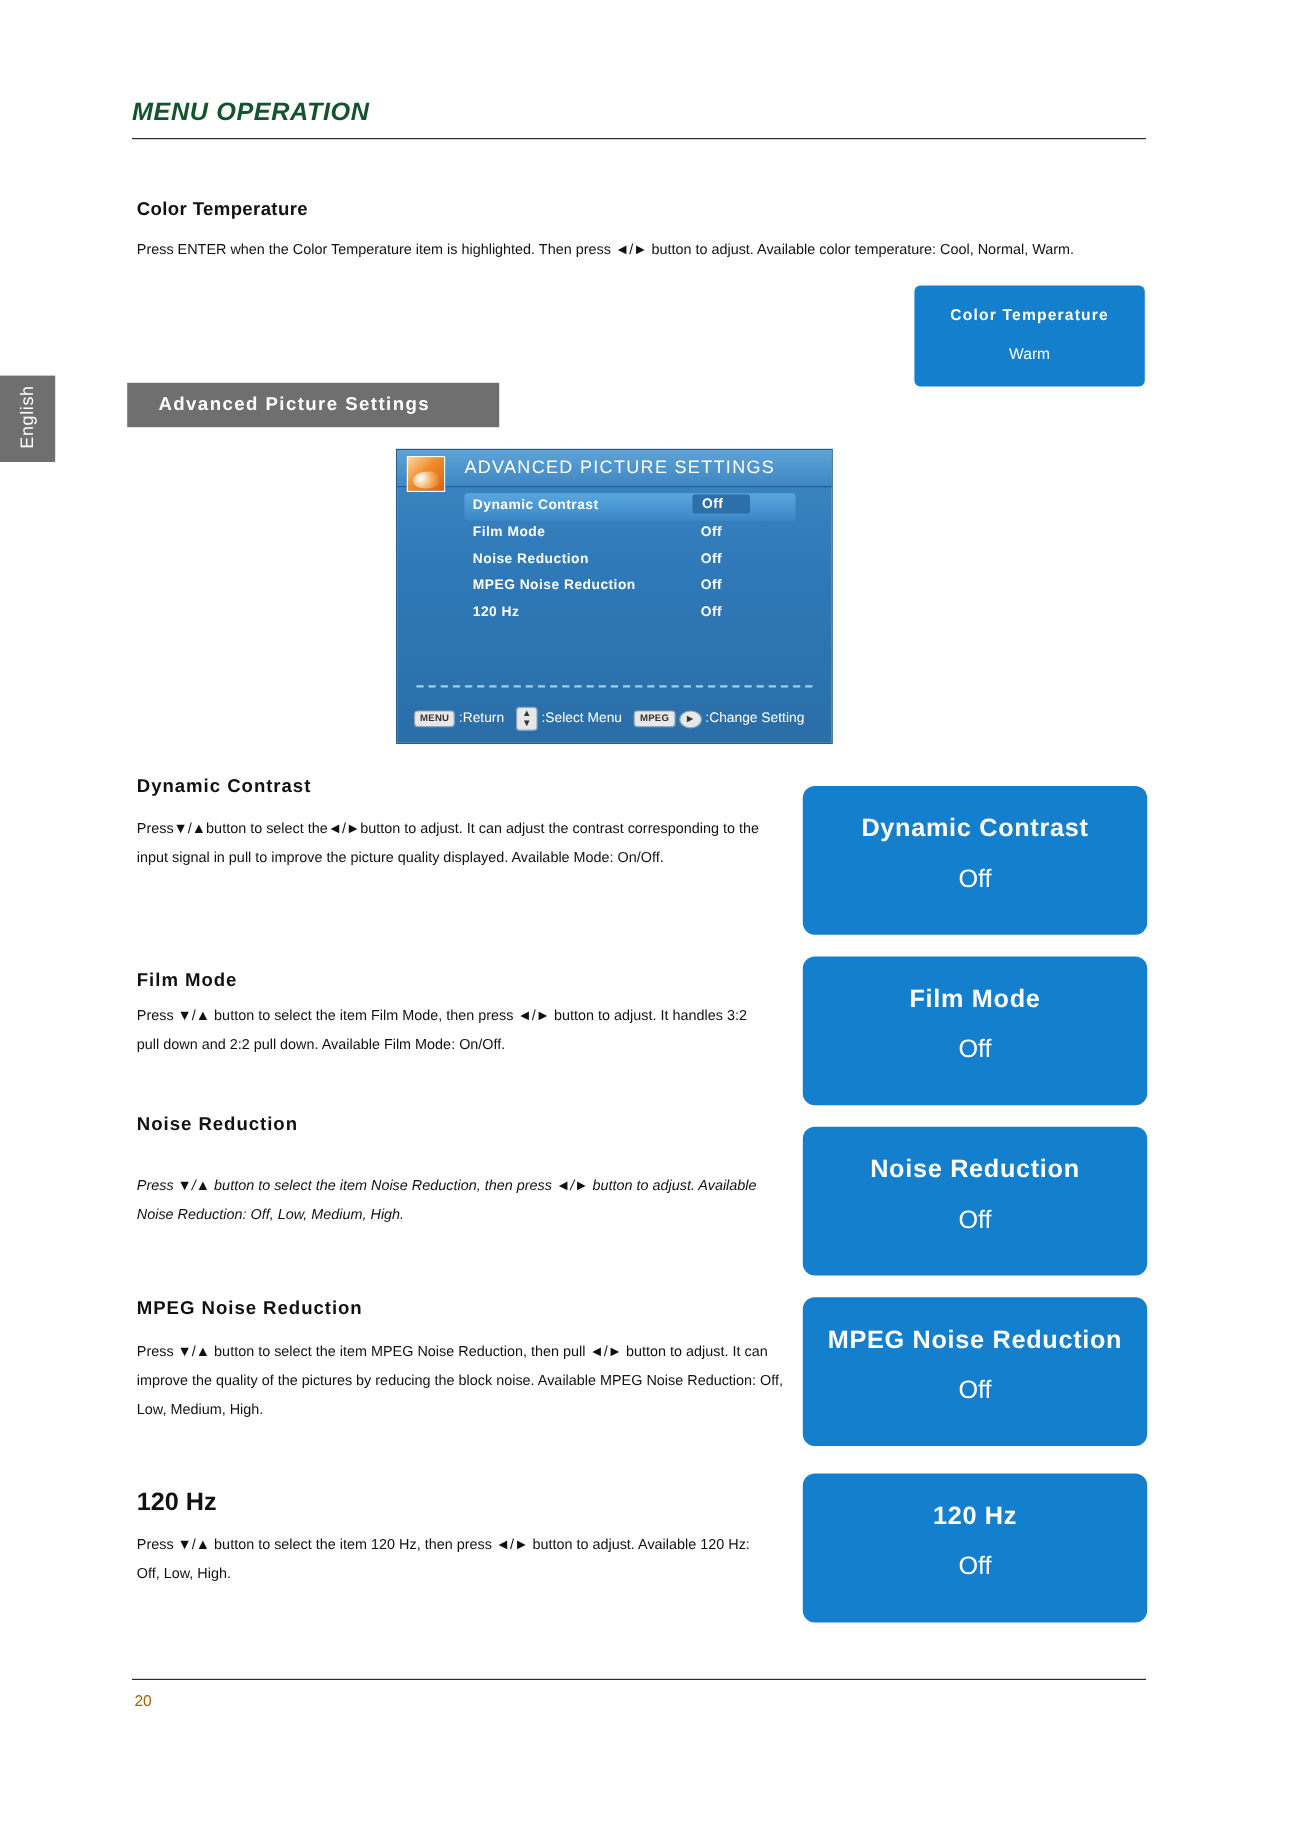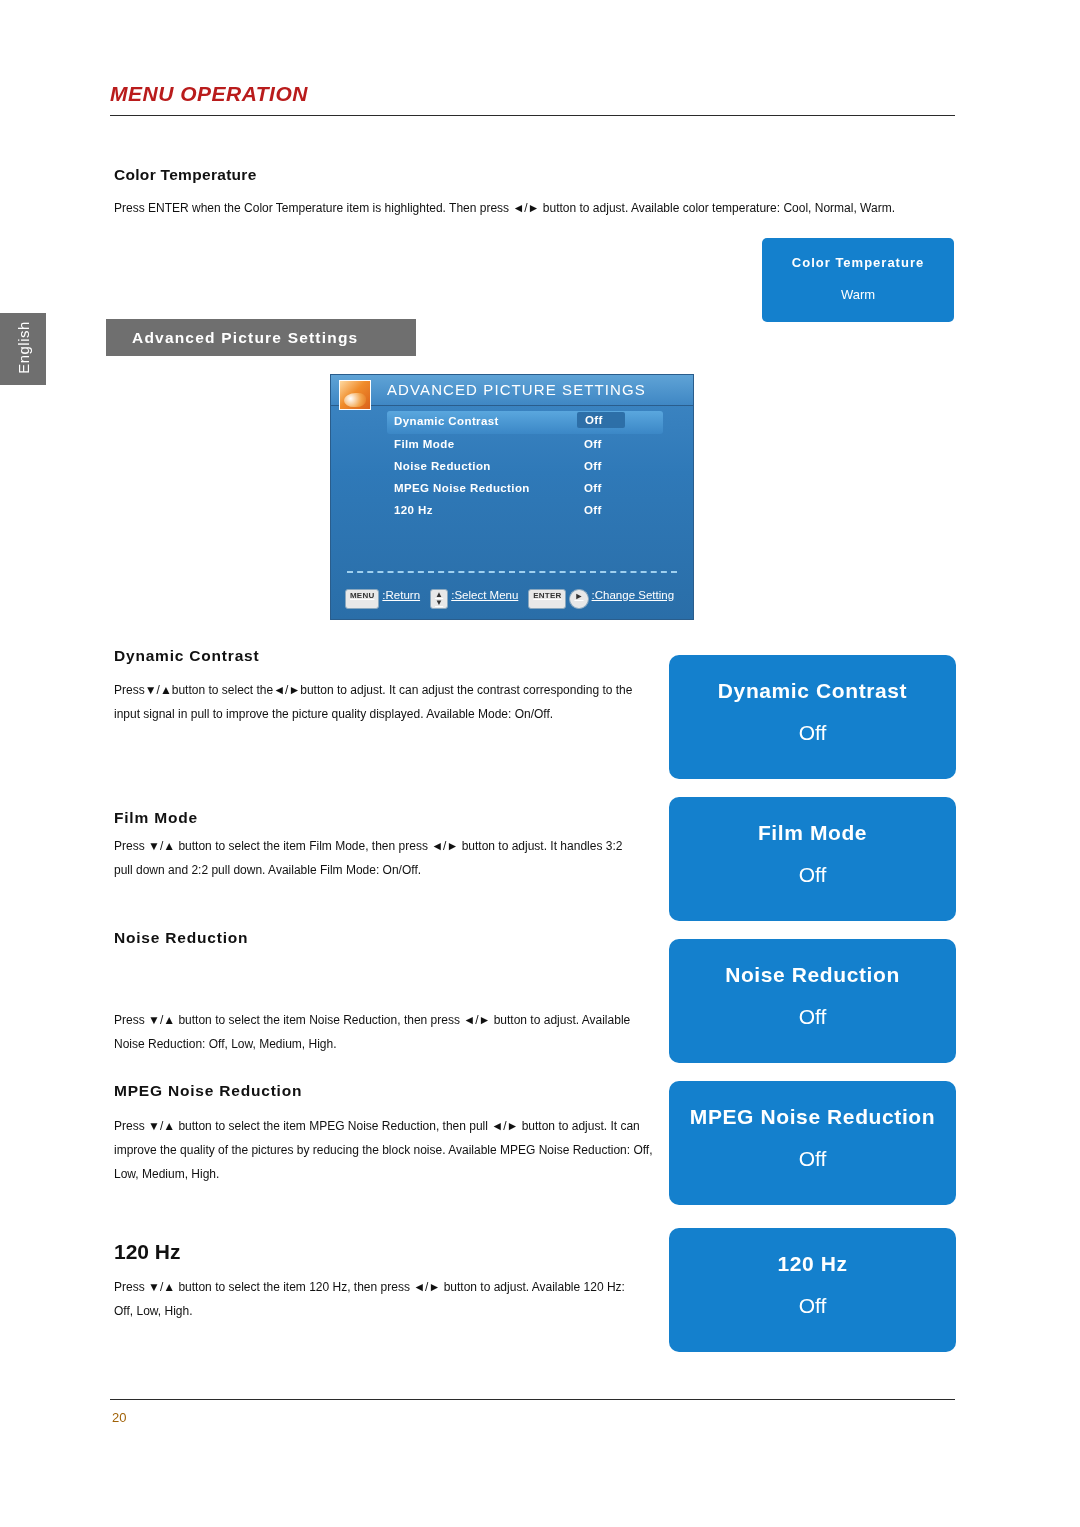--- a/index.html
+++ b/index.html
@@ -21,21 +21,21 @@
     position: absolute;
     left: 110px;
     top: 82px;
     width: 845px;
   }
   .page-header .title {
     font-size: 21px;
     font-style: italic;
     font-weight: bold;
     letter-spacing: 0.5px;
-    color: #b91c1c;
+    color: #14532d;
   }
   .page-header .rule {
     margin-top: 9px;
     border-bottom: 1.5px solid #2b2b2b;
   }
 
   
   .side-tab {
     position: absolute;
     left: 0px;
@@ -173,23 +173,23 @@
     left: 16px; right: 16px;
     top: 196px;
     border-top: 2px dashed #9fd0ef;
   }
   .osd-footer {
     position: absolute;
     left: 14px;
     top: 214px;
     font-size: 11.5px;
     display: flex;
+    align-items: center;
     gap: 3px;
     white-space: nowrap;
-    text-decoration: underline;
   }
   .keycap {
     display: inline-block;
     background: #e8e8e8;
     color: #333;
     border: 1px solid #8aa8bf;
     border-radius: 3px;
     font-size: 8px;
     font-weight: bold;
     padding: 2px 4px;
@@ -250,21 +250,21 @@
   #callout-noise-reduction { top: 939px; }
   #callout-mpeg-noise-reduction { top: 1081px; }
   #callout-120hz { top: 1228px; }
 
   
   #dyn-title  { left: 114px; top: 647px; letter-spacing: 0.8px; }
   #dyn-text   { left: 114px; top: 678px; width: 530px; }
   #film-title { left: 114px; top: 809px; letter-spacing: 0.8px; }
   #film-text  { left: 114px; top: 834px; width: 530px; }
   #nr-title   { left: 114px; top: 929px; letter-spacing: 0.8px; }
-  #nr-text    { left: 114px; top: 1008px; width: 530px; }
+  #nr-text    { left: 114px; top: 976px; width: 530px; font-style: italic; }
   #mpeg-title { left: 114px; top: 1082px; letter-spacing: 0.8px; }
   #mpeg-text  { left: 114px; top: 1114px; width: 545px; }
   #hz-title   {
     position: absolute;
     left: 114px; top: 1240px;
     font-size: 21px; font-weight: bold; color: #111;
   }
   #hz-text    { left: 114px; top: 1275px; width: 530px; }
 
   
@@ -336,21 +336,21 @@
   <div class="osd-dashes"></div>
 
   <div class="osd-footer">
     <span class="keycap">MENU</span>
     <span class="txt">:Return</span>
     <span class="keycap stack">
       <span>▲</span><br>
       <span>▼</span>
     </span>
     <span class="txt">:Select Menu</span>
-    <span class="keycap">ENTER</span>
+    <span class="keycap">MPEG</span>
     <span class="keycap round">►</span>
     <span class="txt">:Change Setting</span>
   </div>
 </div>
 
 <div class="sec-title" id="dyn-title">Dynamic Contrast</div>
 <div class="body-text" id="dyn-text">Press▼/▲button to select the◄/►button to adjust. It can adjust the contrast corresponding to the input signal in pull to improve the picture quality displayed. Available Mode: On/Off.</div>
 <div class="callout big" id="callout-dynamic-contrast">
   <div class="c-title">Dynamic Contrast</div>
   <div class="c-value">Off</div>

